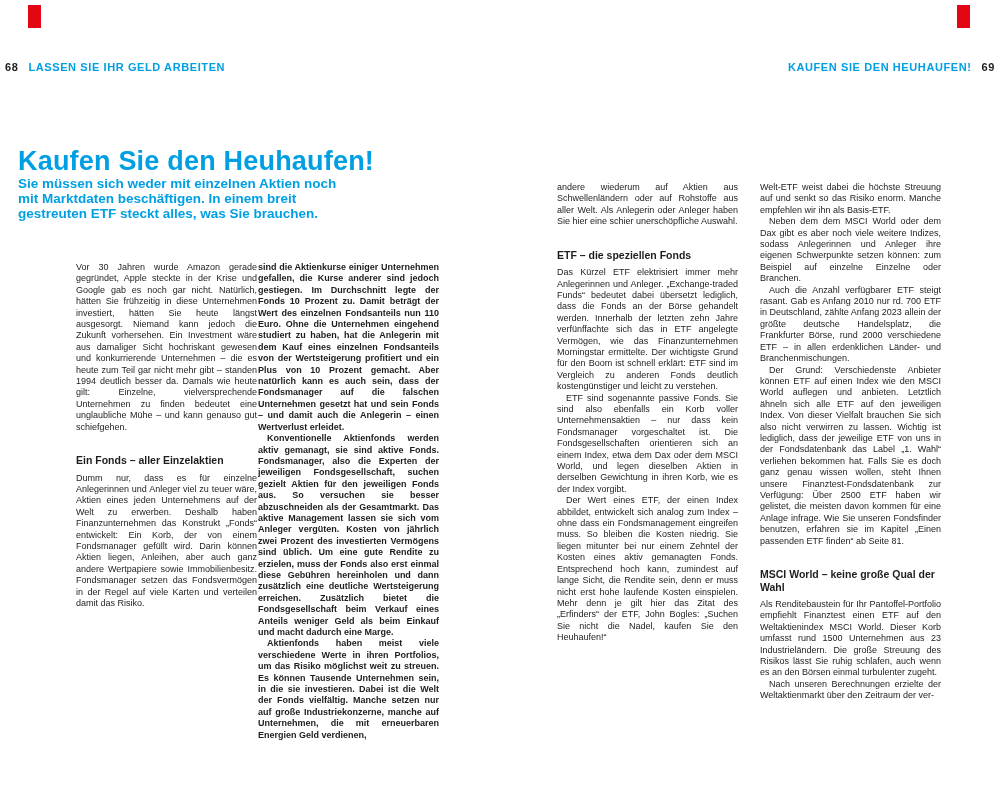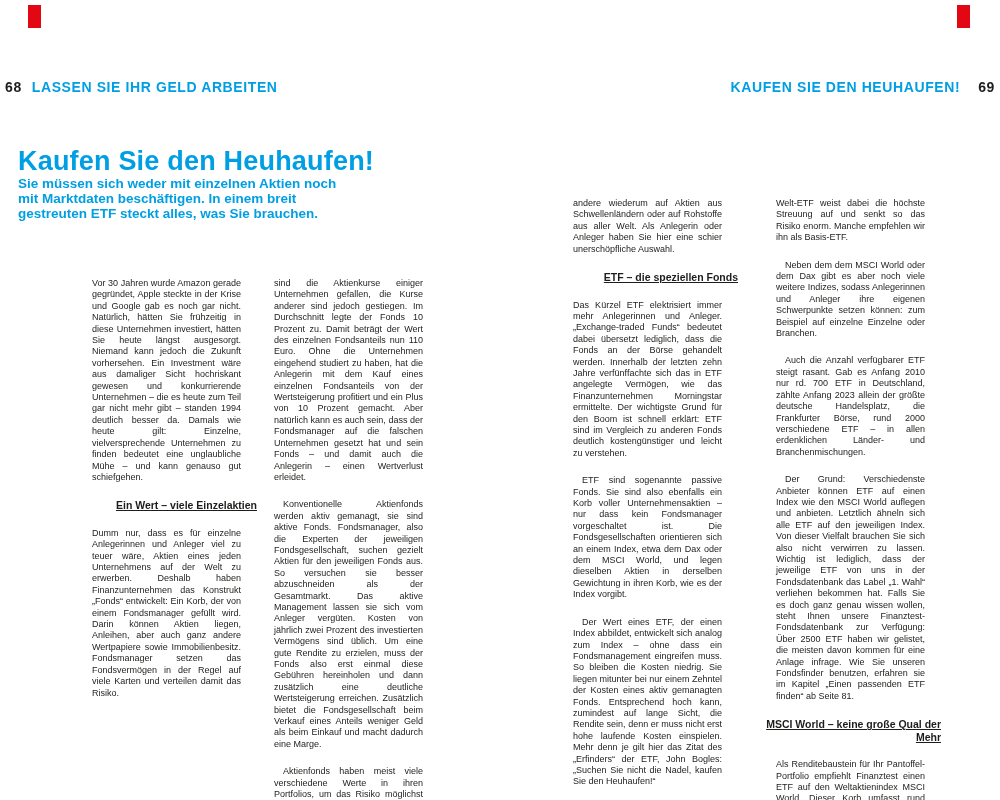--- a/index.html
+++ b/index.html
@@ -18,57 +18,57 @@
     overflow:hidden;
   }
   .bleed-marker{
     position:absolute;top:5px;width:13px;height:23px;
     background:var(--marker);
   }
   .bleed-marker.left{left:28px;}
   .bleed-marker.right{left:957px;}
 
   .running-head{
-    position:absolute;top:79px;
-    font-size:14px;font-weight:bold;letter-spacing:.6px;
+    position:absolute;top:61px;
+    font-size:11px;font-weight:bold;letter-spacing:.6px;
     white-space:nowrap;
   }
   .running-head .pgnum{color:var(--ink);}
   .running-head .chapter{color:var(--accent);}
   .running-head.left{left:5px;}
   .running-head.left .chapter{margin-left:10px;}
   .running-head.right{right:5px;text-align:right;}
-  .running-head.right .pgnum{margin-left:18px;}
+  .running-head.right .pgnum{margin-left:10px;}
 
   .main-title{
     position:absolute;left:18px;top:128px;
     font-size:27px;font-weight:bold;color:var(--accent);
     letter-spacing:.2px;
   }
   .subtitle{
     position:absolute;left:18px;top:176px;width:340px;
     font-size:13.5px;font-weight:bold;line-height:15px;
     color:var(--accent);
   }
 
   .col{
     position:absolute;width:181px;
     font-size:9px;line-height:11.4px;
     text-align:justify;
     color:var(--ink);
   }
-  .col p{margin:16px;}
+  .col p{margin:0;}
   .col p.ind{text-indent:9px;}
   .col h3{
     font-size:10.5px;font-weight:bold;
-    margin:10px 0 6px 0;
-    text-align:right;line-height:12.5px;text-decoration:underline;
+    margin:21px 0 6px 0;
+    text-align:left;line-height:12.5px;
   }
   #col1{left:76px;top:262px;}
-  #col2{left:258px;top:262px;}
+  #col2{left:258px;top:262px;font-weight:bold;}
   #col3{left:557px;top:182px;}
   #col4{left:760px;top:182px;}
 </style>
 </head>
 <body>
 
 <div class="spread">
 
   <div class="bleed-marker left"></div>
   <div class="bleed-marker right"></div>
@@ -78,21 +78,21 @@
   </div>
   <div class="running-head right">
     <span class="chapter">KAUFEN SIE DEN HEUHAUFEN!</span><span class="pgnum">69</span>
   </div>
 
   <h1 class="main-title">Kaufen Sie den Heuhaufen!</h1>
   <div class="subtitle">Sie müssen sich weder mit einzelnen Aktien noch mit Marktdaten beschäftigen. In einem breit gestreuten ETF steckt alles, was Sie brauchen.</div>
 
   <div class="col" id="col1">
     <p>Vor 30 Jahren wurde Amazon gerade gegründet, Apple steckte in der Krise und Google gab es noch gar nicht. Natürlich, hätten Sie frühzeitig in diese Unternehmen investiert, hätten Sie heute längst ausgesorgt. Niemand kann jedoch die Zukunft vorhersehen. Ein Investment wäre aus damaliger Sicht hochriskant gewesen und konkurrierende Unternehmen – die es heute zum Teil gar nicht mehr gibt – standen 1994 deutlich besser da. Damals wie heute gilt: Einzelne, vielversprechende Unternehmen zu finden bedeutet eine unglaubliche Mühe – und kann genauso gut schiefgehen.</p>
-    <h3>Ein Wert – viele Einzelaktien</h3>
+    <h3>Ein Fonds – aller Einzelaktien</h3>
     <p>Dumm nur, dass es für einzelne Anlegerinnen und Anleger viel zu teuer wäre, Aktien eines jeden Unternehmens auf der Welt zu erwerben. Deshalb haben Finanzunternehmen das Konstrukt „Fonds“ entwickelt: Ein Korb, der von einem Fondsmanager gefüllt wird. Darin können Aktien liegen, Anleihen, aber auch ganz andere Wertpapiere sowie Immobilienbesitz. Fondsmanager setzen das Fondsvermögen in der Regel auf viele Karten und verteilen damit das Risiko.</p>
   </div>
 
   <div class="col" id="col2">
     <p>sind die Aktienkurse einiger Unternehmen gefallen, die Kurse anderer sind jedoch gestiegen. Im Durchschnitt legte der Fonds 10 Prozent zu. Damit beträgt der Wert des einzelnen Fondsanteils nun 110 Euro. Ohne die Unternehmen eingehend studiert zu haben, hat die Anlegerin mit dem Kauf eines einzelnen Fondsanteils von der Wertsteigerung profitiert und ein Plus von 10 Prozent gemacht. Aber natürlich kann es auch sein, dass der Fondsmanager auf die falschen Unternehmen gesetzt hat und sein Fonds – und damit auch die Anlegerin – einen Wertverlust erleidet.</p>
     <p class="ind">Konventionelle Aktienfonds werden aktiv gemanagt, sie sind aktive Fonds. Fondsmanager, also die Experten der jeweiligen Fondsgesellschaft, suchen gezielt Aktien für den jeweiligen Fonds aus. So versuchen sie besser abzuschneiden als der Gesamtmarkt. Das aktive Management lassen sie sich vom Anleger vergüten. Kosten von jährlich zwei Prozent des investierten Vermögens sind üblich. Um eine gute Rendite zu erzielen, muss der Fonds also erst einmal diese Gebühren hereinholen und dann zusätzlich eine deutliche Wertsteigerung erreichen. Zusätzlich bietet die Fondsgesellschaft beim Verkauf eines Anteils weniger Geld als beim Einkauf und macht dadurch eine Marge.</p>
     <p class="ind">Aktienfonds haben meist viele verschiedene Werte in ihren Portfolios, um das Risiko möglichst weit zu streuen. Es können Tausende Unternehmen sein, in die sie investieren. Dabei ist die Welt der Fonds vielfältig. Manche setzen nur auf große Industriekonzerne, manche auf Unternehmen, die mit erneuerbaren Energien Geld verdienen,</p>
   </div>
 
   <div class="col" id="col3">
@@ -101,18 +101,18 @@
     <p>Das Kürzel ETF elektrisiert immer mehr Anlegerinnen und Anleger. „Exchange-traded Funds“ bedeutet dabei übersetzt lediglich, dass die Fonds an der Börse gehandelt werden. Innerhalb der letzten zehn Jahre verfünffachte sich das in ETF angelegte Vermögen, wie das Finanzunternehmen Morningstar ermittelte. Der wichtigste Grund für den Boom ist schnell erklärt: ETF sind im Vergleich zu anderen Fonds deutlich kostengünstiger und leicht zu verstehen.</p>
     <p class="ind">ETF sind sogenannte passive Fonds. Sie sind also ebenfalls ein Korb voller Unternehmensaktien – nur dass kein Fondsmanager vorgeschaltet ist. Die Fondsgesellschaften orientieren sich an einem Index, etwa dem Dax oder dem MSCI World, und legen dieselben Aktien in derselben Gewichtung in ihren Korb, wie es der Index vorgibt.</p>
     <p class="ind">Der Wert eines ETF, der einen Index abbildet, entwickelt sich analog zum Index – ohne dass ein Fondsmanagement eingreifen muss. So bleiben die Kosten niedrig. Sie liegen mitunter bei nur einem Zehntel der Kosten eines aktiv gemanagten Fonds. Entsprechend hoch kann, zumindest auf lange Sicht, die Rendite sein, denn er muss nicht erst hohe laufende Kosten einspielen. Mehr denn je gilt hier das Zitat des „Erfinders“ der ETF, John Bogles: „Suchen Sie nicht die Nadel, kaufen Sie den Heuhaufen!“</p>
   </div>
 
   <div class="col" id="col4">
     <p>Welt-ETF weist dabei die höchste Streuung auf und senkt so das Risiko enorm. Manche empfehlen wir ihn als Basis-ETF.</p>
     <p class="ind">Neben dem dem MSCI World oder dem Dax gibt es aber noch viele weitere Indizes, sodass Anlegerinnen und Anleger ihre eigenen Schwerpunkte setzen können: zum Beispiel auf einzelne Einzelne oder Branchen.</p>
     <p class="ind">Auch die Anzahl verfügbarer ETF steigt rasant. Gab es Anfang 2010 nur rd. 700 ETF in Deutschland, zählte Anfang 2023 allein der größte deutsche Handelsplatz, die Frankfurter Börse, rund 2000 verschiedene ETF – in allen erdenklichen Länder- und Branchenmischungen.</p>
     <p class="ind">Der Grund: Verschiedenste Anbieter können ETF auf einen Index wie den MSCI World auflegen und anbieten. Letztlich ähneln sich alle ETF auf den jeweiligen Index. Von dieser Vielfalt brauchen Sie sich also nicht verwirren zu lassen. Wichtig ist lediglich, dass der jeweilige ETF von uns in der Fondsdatenbank das Label „1. Wahl“ verliehen bekommen hat. Falls Sie es doch ganz genau wissen wollen, steht Ihnen unsere Finanztest-Fondsdatenbank zur Verfügung: Über 2500 ETF haben wir gelistet, die meisten davon kommen für eine Anlage infrage. Wie Sie unseren Fondsfinder benutzen, erfahren sie im Kapitel „Einen passenden ETF finden“ ab Seite 81.</p>
-    <h3>MSCI World – keine große Qual der Mehr</h3>
+    <h3>MSCI World – keine große Qual der Wahl</h3>
     <p>Als Renditebaustein für Ihr Pantoffel-Portfolio empfiehlt Finanztest einen ETF auf den Weltaktienindex MSCI World. Dieser Korb umfasst rund 1500 Unternehmen aus 23 Industrieländern. Die große Streuung des Risikos lässt Sie ruhig schlafen, auch wenn es an den Börsen einmal turbulenter zugeht.</p>
     <p class="ind">Nach unseren Berechnungen erzielte der Weltaktienmarkt über den Zeitraum der ver-</p>
   </div>
 
 </div>
 
 </body></html>

